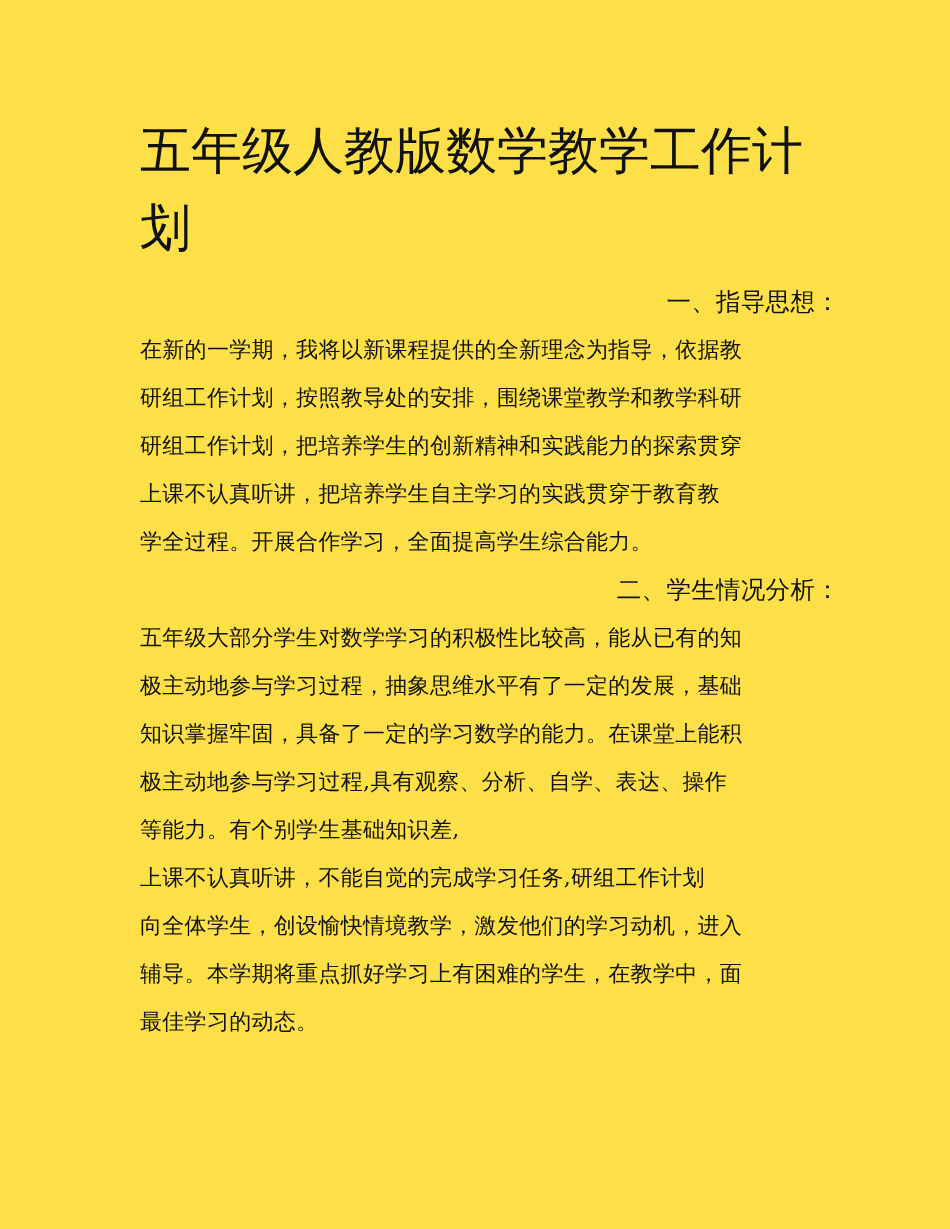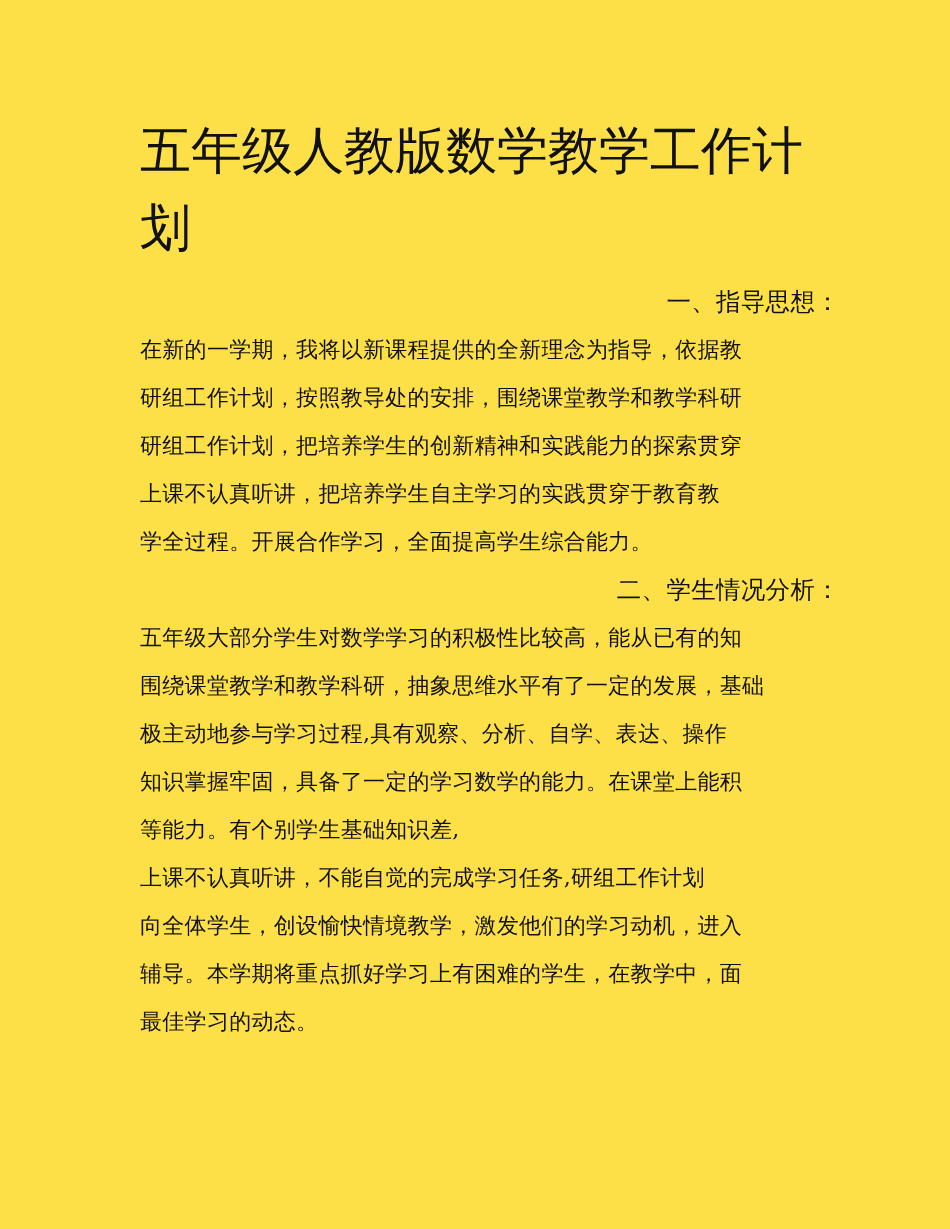--- a/index.html
+++ b/index.html
@@ -78,23 +78,23 @@
         <span class="line">研组工作计划，把培养学生的创新精神和实践能力的探索贯穿</span>
         <span class="line">上课不认真听讲，把培养学生自主学习的实践贯穿于教育教</span>
         <span class="line">学全过程。开展合作学习，全面提高学生综合能力。</span>
       </div>
     </div>
 
     <div>
       <span class="line heading">二、学生情况分析：</span>
       <div>
         <span class="line">五年级大部分学生对数学学习的积极性比较高，能从已有的知</span>
-        <span class="line">围绕课堂教学和教学科研，抽象思维水平有了一定的发展，基础</span>
+        <span class="line">极主动地参与学习过程，抽象思维水平有了一定的发展，基础</span>
+        <span class="line">知识掌握牢固，具备了一定的学习数学的能力。在课堂上能积</span>
         <span class="line">极主动地参与学习过程,具有观察、分析、自学、表达、操作</span>
-        <span class="line">知识掌握牢固，具备了一定的学习数学的能力。在课堂上能积</span>
         <span class="line">等能力。有个别学生基础知识差,</span>
       </div>
       <div>
         <span class="line">上课不认真听讲，不能自觉的完成学习任务,研组工作计划</span>
         <span class="line">向全体学生，创设愉快情境教学，激发他们的学习动机，进入</span>
         <span class="line">辅导。本学期将重点抓好学习上有困难的学生，在教学中，面</span>
         <span class="line">最佳学习的动态。</span>
       </div>
     </div>
 

